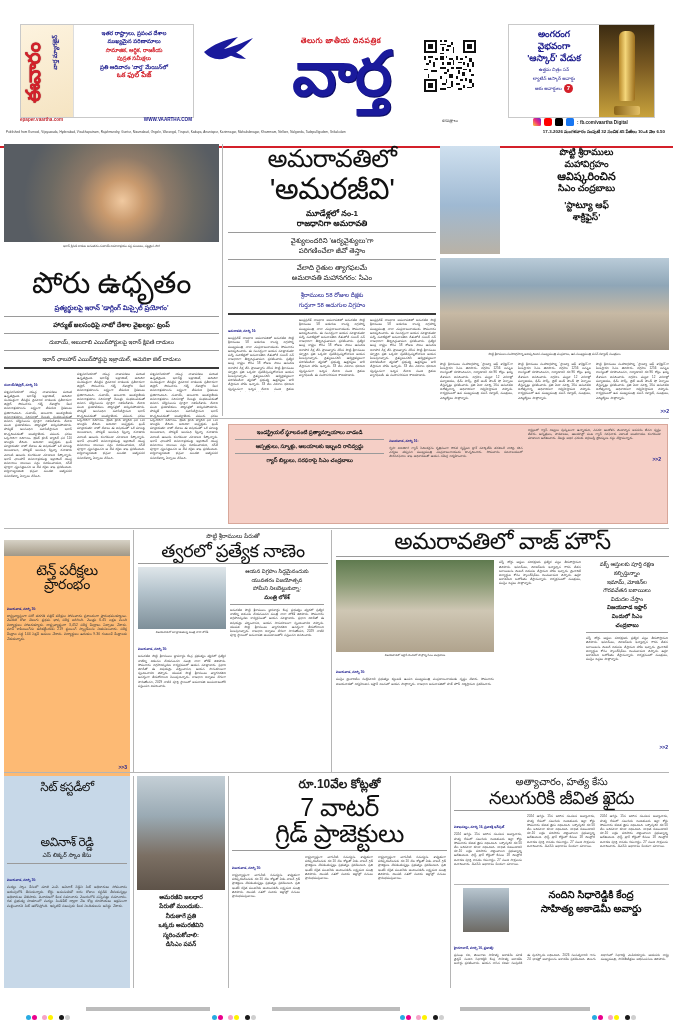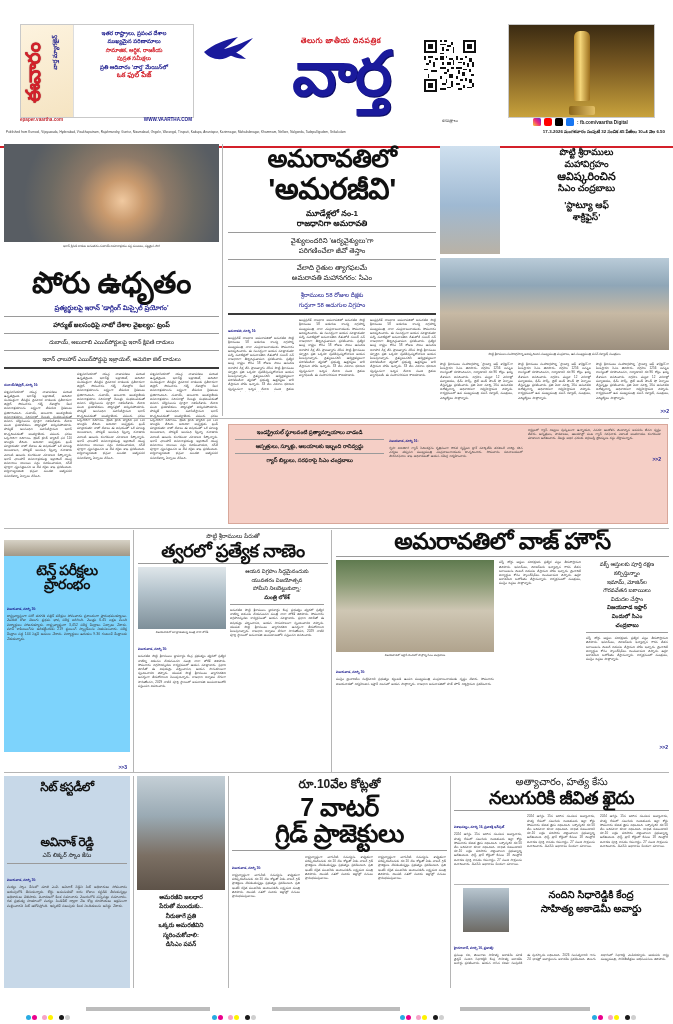--- a/index.html
+++ b/index.html
@@ -79,21 +79,21 @@
   .pubrow .editions{position:absolute;left:6px;top:2px;font-size:3.0px;color:#333;
      white-space:nowrap;letter-spacing:.1px;}
   .pubrow .dateinfo{position:absolute;right:8px;top:1px;font-size:4.4px;color:#111;
      font-weight:bold;white-space:nowrap;}
 
   
   .block{position:absolute;box-sizing:border-box;}
   .vline{position:absolute;width:1px;background:#b5b5b5;}
   .hline{position:absolute;height:1px;background:#b5b5b5;}
 
-  .hl{font-weight:bold;color:#111;line-height:1.02;letter-spacing:-.5px;}
+  .hl{font-weight:normal;color:#111;line-height:1.02;letter-spacing:-.5px;}
   .kicker{font-size:6px;color:#222;text-align:center;line-height:9px;}
   .sub{font-size:6.6px;color:#1a1a8c;text-align:center;line-height:10px;font-weight:bold;}
   .subblk{font-size:6.4px;color:#111;text-align:center;line-height:10px;}
 
   
   .photo{position:absolute;overflow:hidden;background:#cfcfcf;}
   .ph-smoke{background:
      radial-gradient(circle at 55% 58%, #f0c9a0 0%, #c99a6e 16%, #8e7a68 34%, #6d6a63 55%, #585d63 75%),
      linear-gradient(180deg,#9fb4c4 0%,#7d90a0 40%,#5d6b76 100%);}
   .ph-statue{background:linear-gradient(180deg,#cfe0ef 0%,#9fb9d2 55%,#b9b2a6 100%);}
@@ -103,22 +103,22 @@
   .ph-pawan{background:linear-gradient(180deg,#c4cfd6 0%,#9aaab4 35%,#7b6f63 70%,#5e5349 100%);}
   .ph-nandini{background:linear-gradient(180deg,#b9c6cf 0%,#8d9aa4 45%,#6e6a63 100%);}
   .ph-court{background:linear-gradient(180deg,#d7d2c6 0%,#b3aa99 50%,#8a8375 100%);}
 
   
   .gasbox{position:absolute;left:228px;top:424px;width:440px;height:100px;
       background:#f5cfc6;border:1px solid #d8a79a;box-sizing:border-box;}
   .gasbox .ghl{text-align:center;font-size:29px;font-weight:bold;color:#1b1b1b;
       letter-spacing:-1px;line-height:32px;padding-top:6px;}
 
-  .tentbox{position:absolute;left:4px;top:556px;width:126px;height:196px;
-      background:#7dd3fc;box-sizing:border-box;padding:3px;}
+  .tentbox{position:absolute;left:4px;top:556px;width:126px;height:220px;
+      background:#fdba74;box-sizing:border-box;padding:3px;}
   .sitbox{position:absolute;left:4px;top:776px;width:126px;height:212px;
       background:#c7d8e8;box-sizing:border-box;padding:3px;}
 
   .more{font-size:5px;color:#1a1a8c;font-weight:bold;text-align:right;}
   .bottombar{position:absolute;left:0;bottom:10px;width:673px;height:8px;}
   .regmark{position:absolute;top:0;height:6px;}
   .dot{display:inline-block;width:5px;height:5px;border-radius:50%;margin-right:1px;}
   .greybar{position:absolute;top:1px;height:4px;background:#bcbcbc;}
 </style>
 </head>
@@ -224,20 +224,30 @@
         <rect x="18" y="24" width="2" height="1"></rect>
           <rect x="22" y="25" width="1" height="2"></rect>
           <rect x="24" y="26" width="3" height="1"></rect>
         <rect x="19" y="27" width="2" height="1"></rect>
           <rect x="27" y="24" width="1" height="2"></rect>
       </g>
     </svg>
     <div class="qrcap">కరపత్రాలు</div>
 
     <div class="mh-right">
+      <div class="adtxt">
+        <div class="l1">అంగరంగ</div>
+        <div class="l1">వైభవంగా</div>
+        <div class="l1">'ఆస్కార్' వేడుక</div>
+        <div class="l2">ఉత్తమ చిత్రం సన్</div>
+        <div class="l2">ల్యాటిన్ ఆస్కార్ అవార్డు</div>
+        <div class="l2">
+          <span>ఆరు అవార్డులు</span><span class="badge7">7</span>
+        </div>
+      </div>
       <div class="oscar">
         <div class="statue"></div>
           <div class="base"></div>
       </div>
     </div>
     <div class="socialbar">
       <span class="ic" style="background:linear-gradient(45deg,#f9ce34,#ee2a7b,#6228d7)"></span>
       <span class="ic" style="background:#ff0000;border-radius:2px"></span>
       <span class="ic" style="background:#000"></span>
       <span class="ic" style="background:#1877f2"></span>

